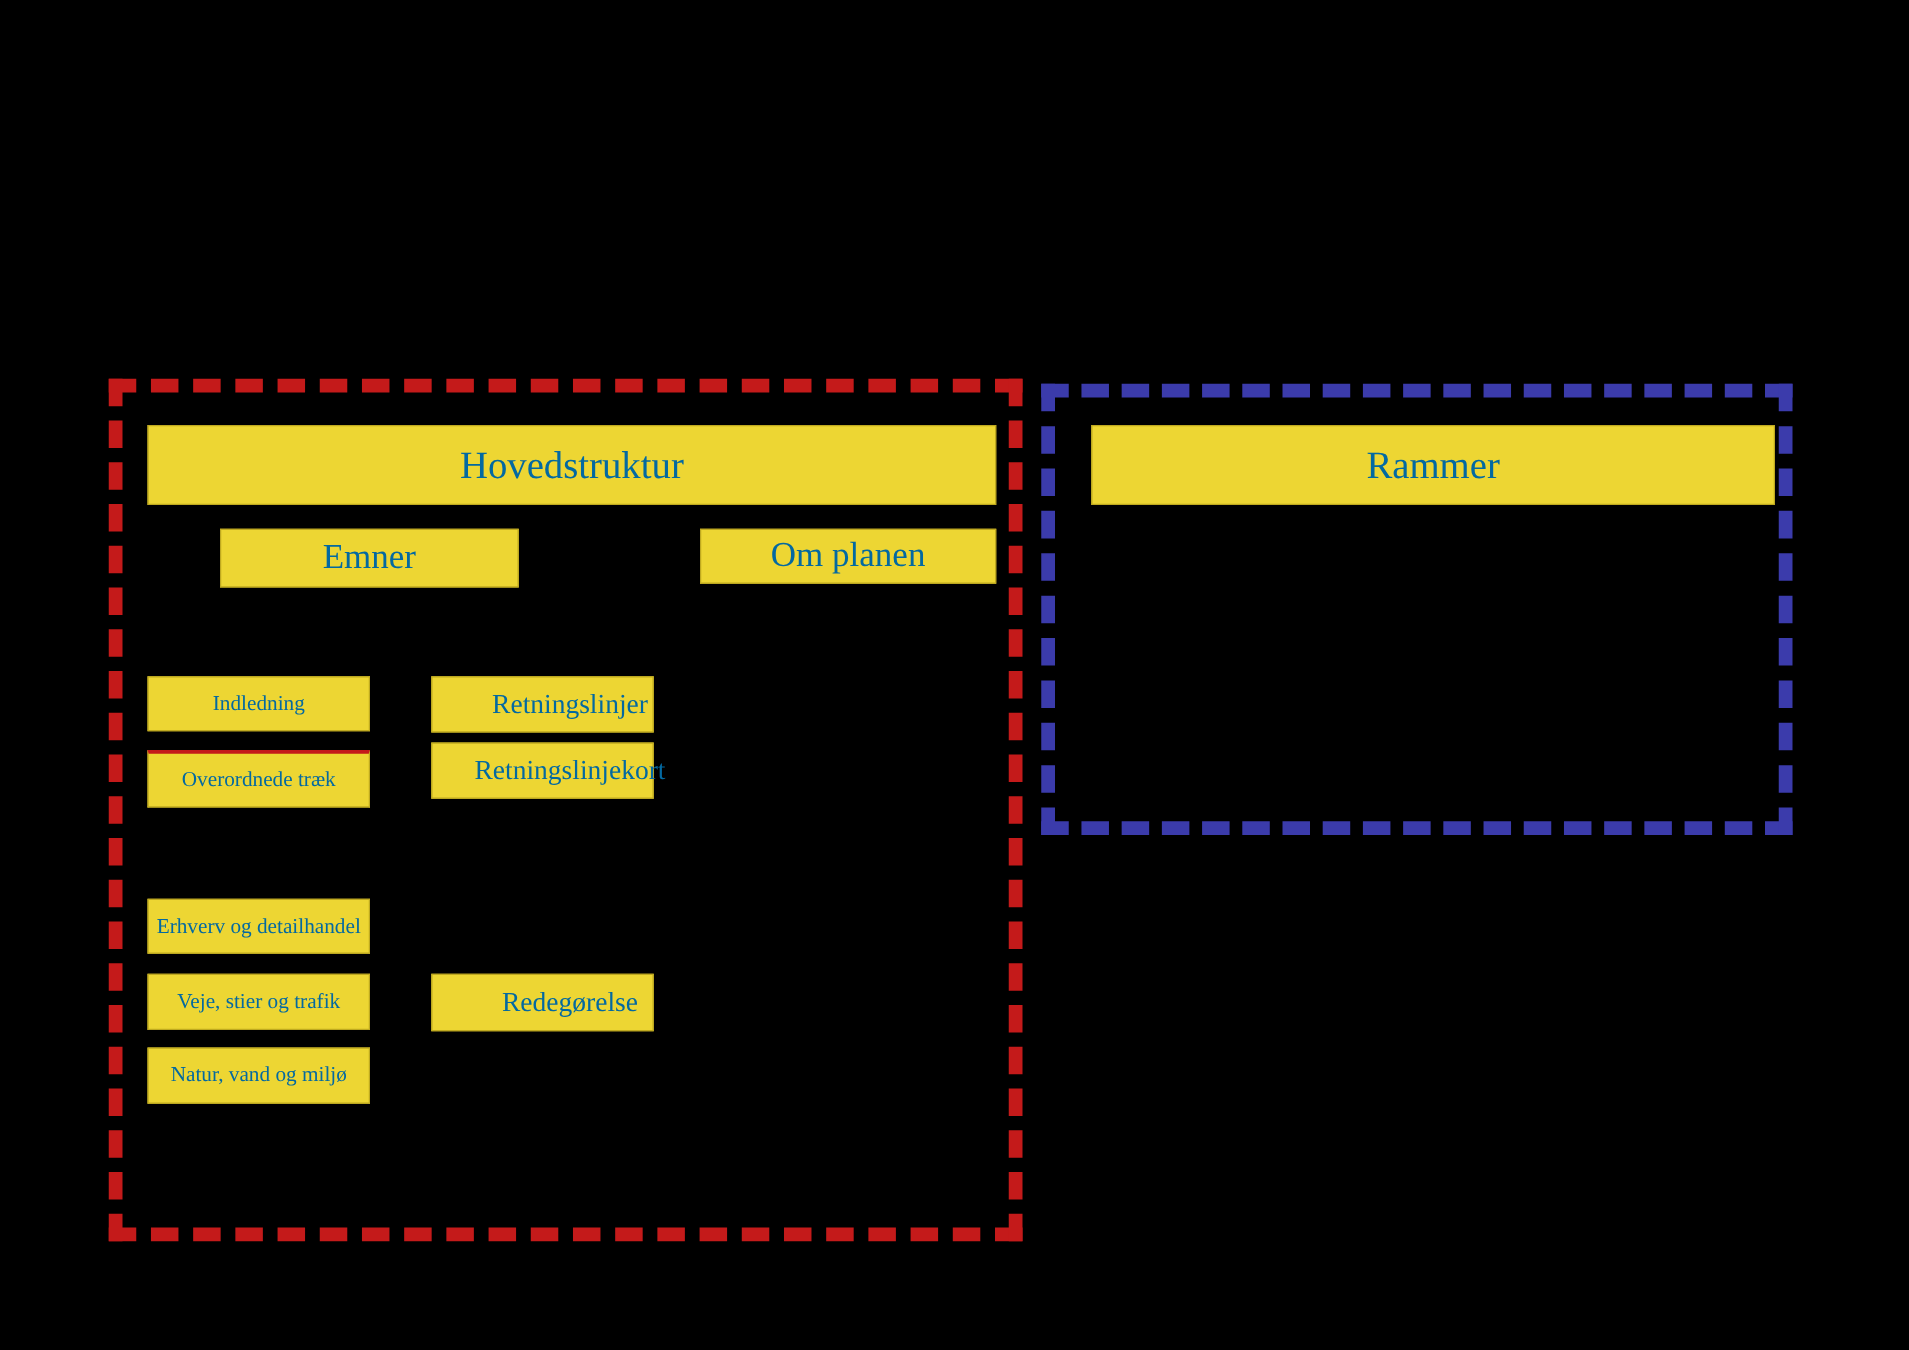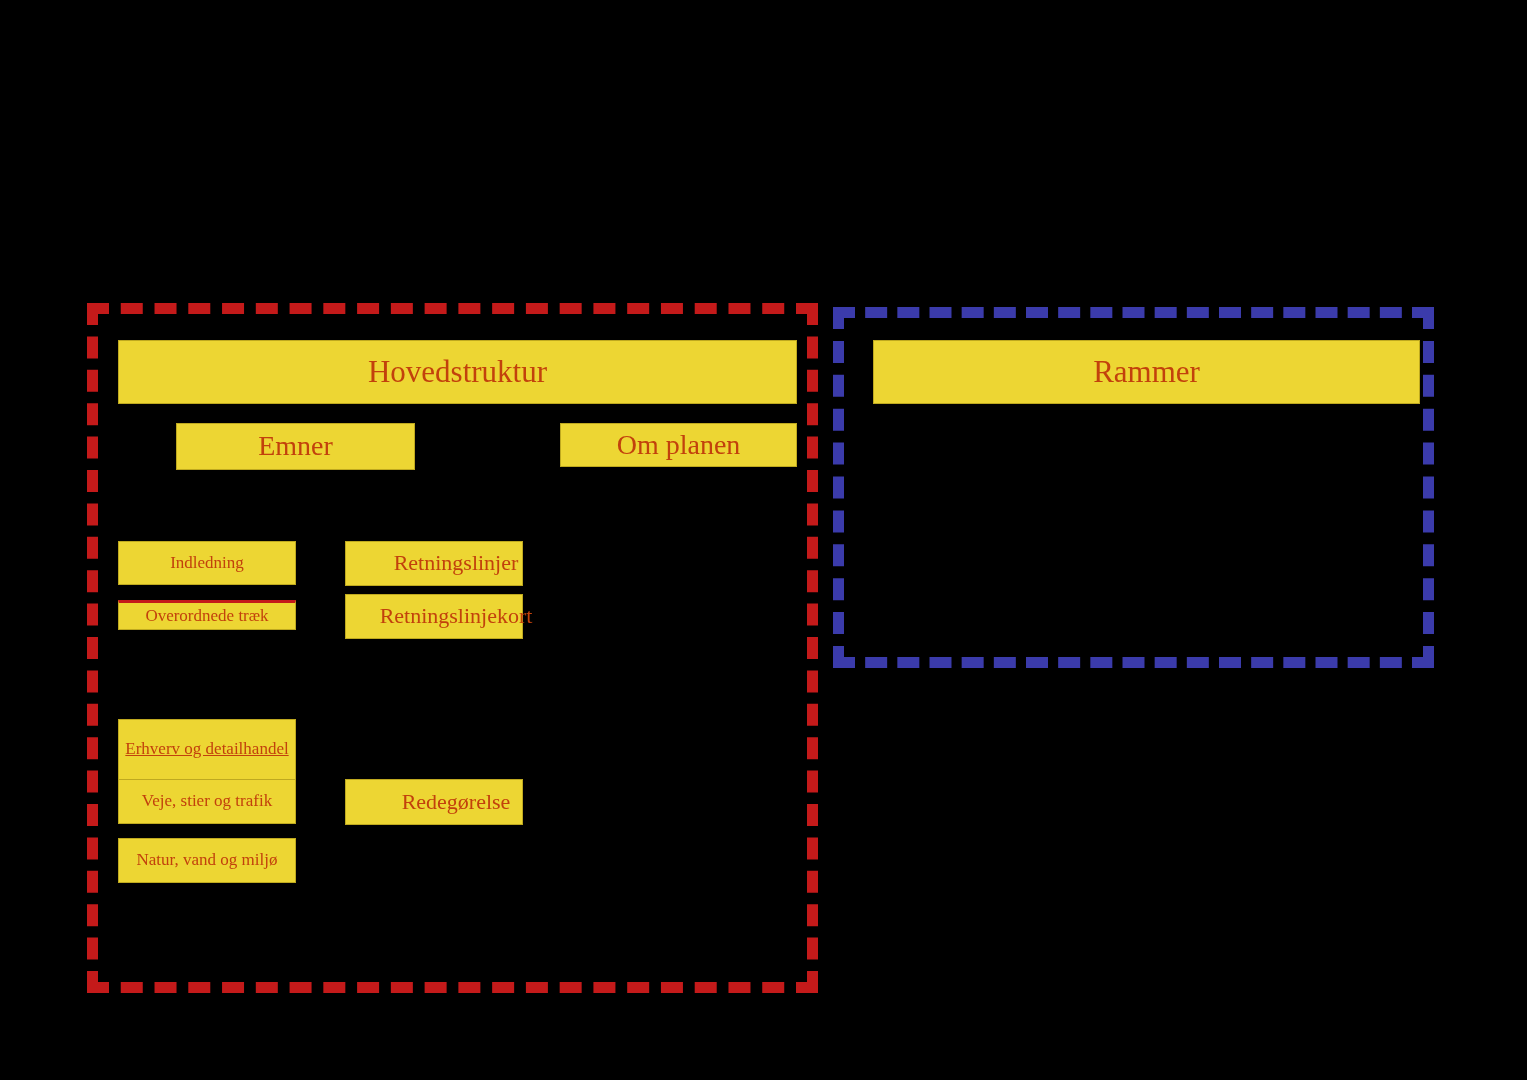--- a/index.html
+++ b/index.html
@@ -41,21 +41,21 @@
     height: 361px;
     border: 11px dashed #3b3bab;
   }
 
   
   .node {
     position: absolute;
     box-sizing: border-box;
     background: #edd633;
     border: 1px solid #bfa91f;
-    color: #c2410c;
+    color: #0369a1;
     display: flex;
     align-items: center;
     justify-content: center;
     text-align: right;
     line-height: 1.1;
     white-space: nowrap;
   }
 
   .node-title {
     font-size: 31px;
@@ -95,24 +95,24 @@
   }
   .n-omplanen {
     left: 560px;
     top: 423px;
     width: 237px;
     height: 44px;
   }
 
   
   .n-indledning      { left: 118px; top: 541px; width: 178px; height: 44px; }
-  .n-overordnede     { left: 118px; top: 600px; width: 178px; height: 30px;
+  .n-overordnede     { left: 118px; top: 600px; width: 178px; height: 46px;
                        border-top: 3px solid #c41a1a; }
   .n-byudvikling     { left: 118px; top: 660px; width: 178px; height: 45px; }
-  .n-erhverv         { left: 118px; top: 719px; width: 178px; height: 61px; text-decoration: underline; }
+  .n-erhverv         { left: 118px; top: 719px; width: 178px; height: 44px; }
   .n-veje            { left: 118px; top: 779px; width: 178px; height: 45px; }
   .n-natur           { left: 118px; top: 838px; width: 178px; height: 45px; }
 
   
   .n-retningslinjer    { left: 345px; top: 541px; width: 178px; height: 45px; }
   .n-retningslinjekort { left: 345px; top: 594px; width: 178px; height: 45px; }
   .n-redegoerelse      { left: 345px; top: 779px; width: 178px; height: 46px; }
 </style>
 </head>
 <body>

